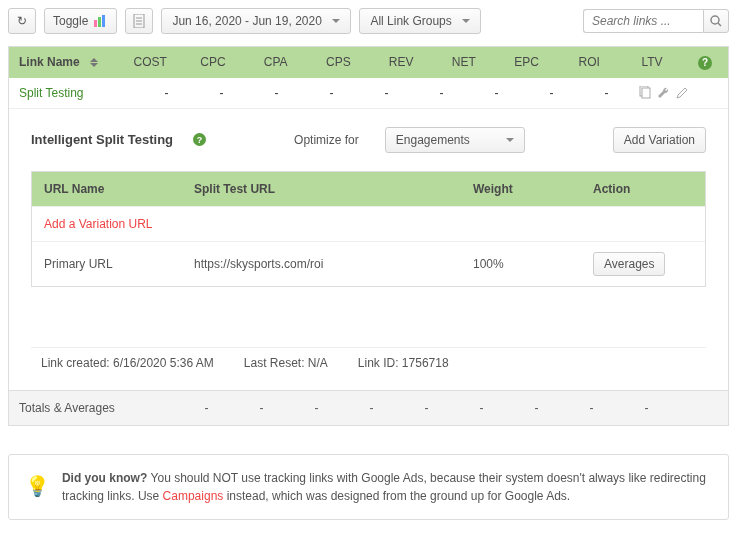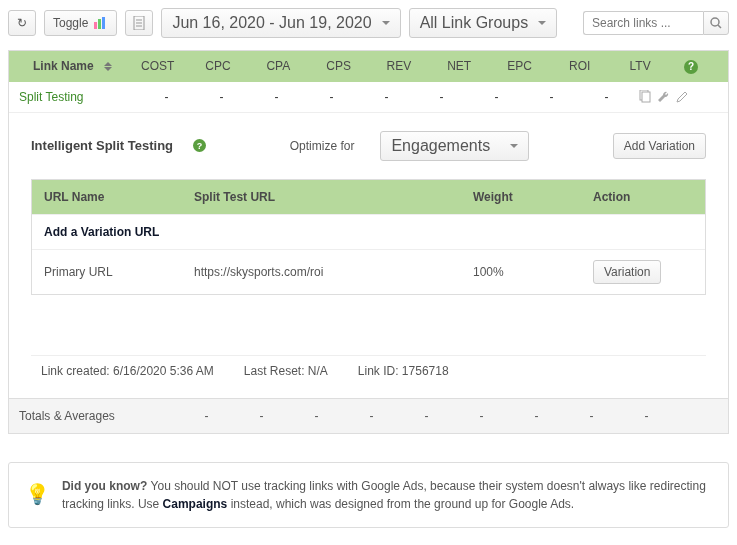--- a/index.html
+++ b/index.html
@@ -35,21 +35,21 @@
     height: 26px;
     justify-content: center;
     padding: 0;
   }
   .toggle-btn { padding: 5px 8px; }
   .dropdown {
     background: linear-gradient(#fdfdfd, #f0f0f0);
     border: 1px solid #ccc;
     border-radius: 3px;
     padding: 5px 10px;
-    font-size: 16px;
+    font-size: 12px;
     color: #555;
     display: inline-flex;
     align-items: center;
     gap: 10px;
     cursor: pointer;
   }
   .caret {
     width: 0; height: 0;
     border-left: 4px solid transparent;
     border-right: 4px solid transparent;
@@ -60,40 +60,41 @@
     display: flex;
     align-items: stretch;
   }
   .search-input {
     border: 1px solid #ccc;
     border-right: none;
     border-radius: 3px 0 0 3px;
     padding: 4px 8px;
     font-size: 12px;
     width: 120px;
+    font-style: italic;
     color: #888;
   }
   .search-btn {
     border: 1px solid #ccc;
     border-radius: 0 3px 3px 0;
     background: linear-gradient(#fdfdfd, #f0f0f0);
     width: 26px;
     display: flex;
     align-items: center;
     justify-content: center;
     cursor: pointer;
   }
   .main-panel {
     border: 1px solid #ddd;
   }
   .header-row {
     background: #b6d99c;
     display: flex;
     align-items: center;
-    padding: 8px 24px;
+    padding: 8px 10px;
     font-size: 12px;
     color: #4a4a4a;
     gap: 22px;
   }
   .header-row .col-link {
     font-weight: bold;
     display: flex;
     align-items: center;
     gap: 10px;
   }
@@ -195,21 +196,21 @@
   .c-weight { width: 120px; }
   .c-action { width: 100px; }
   .inner-row {
     display: flex;
     padding: 10px 12px;
     border-top: 1px solid #eee;
     font-size: 12px;
     color: #555;
     align-items: center;
   }
-  .add-link { color: #0f172a; text-decoration: none; cursor: pointer; font-weight: bold; }
+  .add-link { color: #ef4444; text-decoration: none; cursor: pointer; }
   .close-bar {
     display: flex;
     align-items: center;
     padding: 8px 10px;
     font-size: 12px;
     color: #555;
     gap: 30px;
     border-top: 1px solid #eee;
     margin-top: 60px;
   }
@@ -366,21 +367,21 @@
       </div>
       <div class="inner-row">
         <a class="add-link">Add a Variation URL</a>
       </div>
       <div class="inner-row">
         <div class="c-urlname">Primary URL</div>
         <div class="c-testurl">https://skysports.com/roi</div>
         <div class="c-weight">100%</div>
         <div class="c-action">
           <button class="btn" style="padding:4px 10px;">
-            <span>Variation</span>
+            <span>Averages</span>
           </button>
         </div>
       </div>
     </div>
 
     <div class="close-bar">
       <span>Link created: 6/16/2020 5:36 AM</span>
       <span>Last Reset: N/A</span>
       <span>Link ID: 1756718</span>
     </div>

